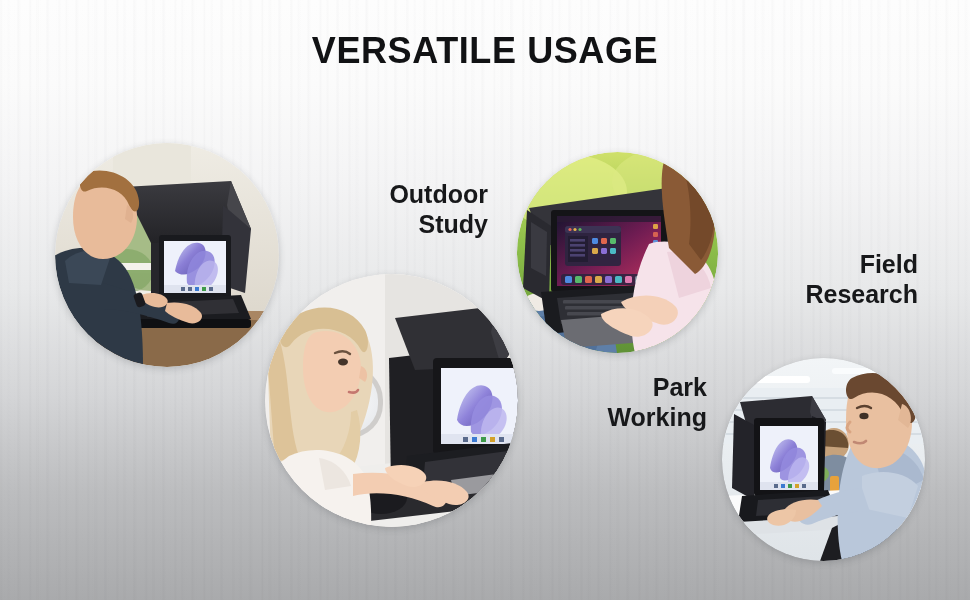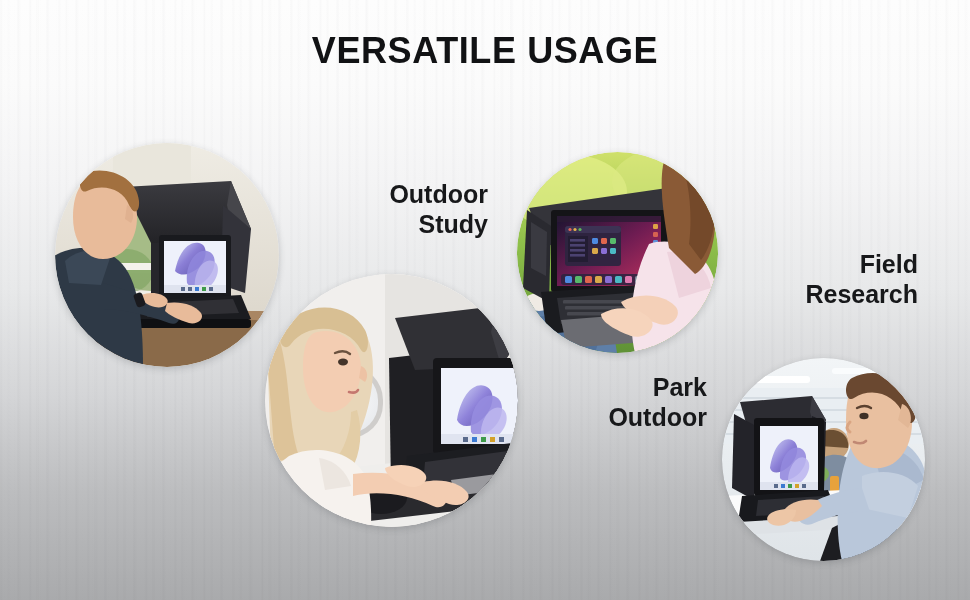--- a/index.html
+++ b/index.html
@@ -440,17 +440,17 @@
         <path d="M140 130 C118 132 96 140 80 150 C70 156 78 170 90 166 C110 158 130 152 148 154 Z" fill="#b9c7da"></path>
         <path d="M96 142 C82 140 68 144 62 152 C57 159 68 166 78 163 C88 160 96 152 100 148Z" fill="#e9c0a0"></path>
         <path d="M74 152 C62 150 50 152 46 158 C42 164 52 170 62 167 C70 164 74 158 74 152Z" fill="#edc6a6"></path>
       </g>
     </svg>
   </div>
 
   <div class="label" id="l-outdoor">Outdoor
 Study</div>
   <div class="label" id="l-park">Park
-Outdoor</div>
+Working</div>
   <div class="label" id="l-field">Field
 Research</div>
 
 </div>
 
 </body></html>

